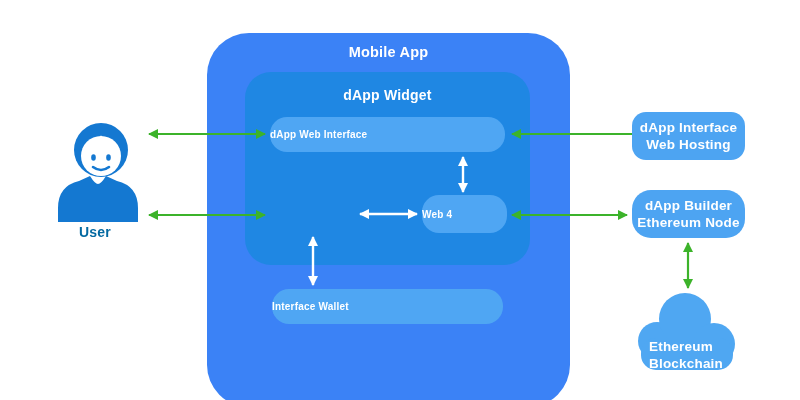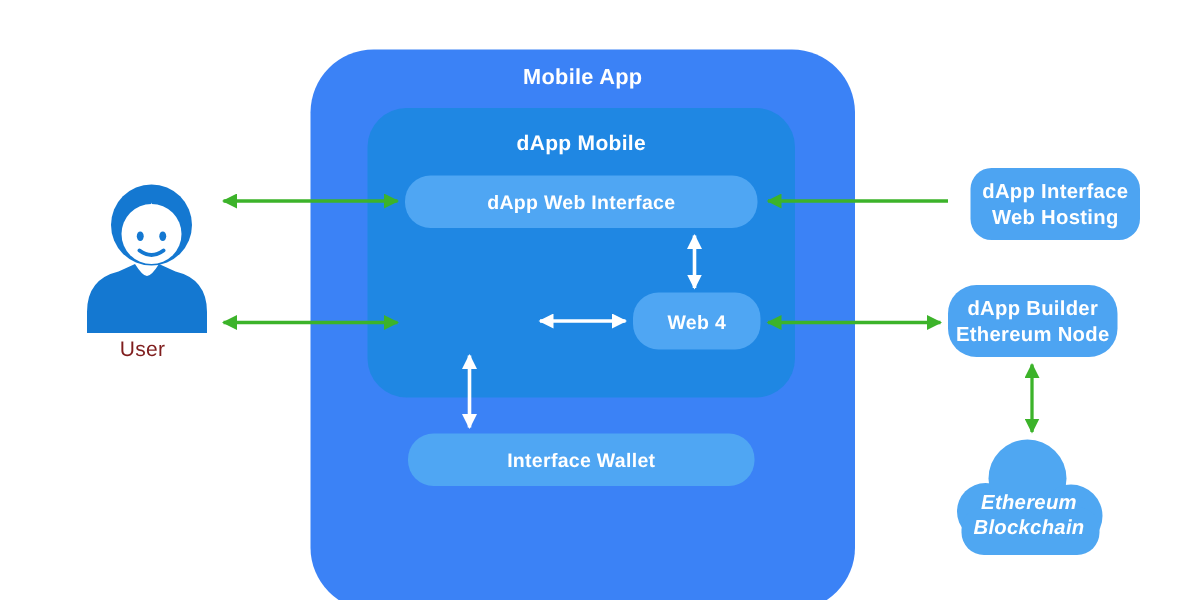--- a/index.html
+++ b/index.html
@@ -21,64 +21,64 @@
   .dapp-widget{
     position:absolute;left:38px;top:39px;width:285px;height:193px;
     background:#1F87E3;border-radius:26px;
   }
   .dapp-widget-title{
     position:absolute;left:0;top:15px;width:100%;text-align:center;
     color:#fff;font-size:14px;font-weight:600;letter-spacing:.2px;
   }
   
   .node-box{
-    position:absolute;display:flex;align-items:center;justify-content:center;
+    position:absolute;display:flex;align-items:center;
     background:#4FA6F3;border-radius:17px;color:#fff;
-    font-size:13px;font-weight:600;letter-spacing:.2px;text-align:center;
+    font-size:10px;font-weight:600;letter-spacing:.2px;text-align:center;
   }
   .box-web-interface{left:25px;top:45px;width:235px;height:35px;}
   .box-wallet-ui{left:27px;top:123px;width:83px;height:38px;}
   .box-web3{left:177px;top:123px;width:85px;height:38px;}
   .box-eth-wallet{left:65px;top:256px;width:231px;height:35px;}
   
   .side-box{
     position:absolute;display:flex;align-items:center;justify-content:center;
     background:#4DA4F2;border-radius:14px;color:#fff;
     font-size:13.5px;font-weight:600;line-height:17px;text-align:center;
     white-space:pre-line;letter-spacing:.2px;
   }
-  .box-hosting{left:632px;top:112px;width:113px;height:48px;margin-left:15px;}
+  .box-hosting{left:632px;top:112px;width:113px;height:48px;}
   .box-node{left:632px;top:190px;width:113px;height:48px;border-radius:19px;}
   
   .cloud-wrap{left:635px;top:291px;width:102px;height:81px;}
   .cloud-label{
-    position:absolute;left:0;top:4px;width:100%;height:100%;
+    position:absolute;left:0;top:16px;width:100%;height:100%;
     display:flex;align-items:center;justify-content:center;
     padding-top:14px;box-sizing:border-box;
     color:#fff;font-size:13.5px;font-weight:600;line-height:17px;
-    text-align:center;white-space:pre-line;letter-spacing:.2px;font-style:italic;
+    text-align:left;white-space:pre-line;letter-spacing:.2px;
   }
   
   .user-wrap{left:54px;top:120px;width:88px;height:102px;}
   .user-label{
     left:49px;top:224px;width:92px;text-align:center;
-    color:#7f1d1d;font-size:14px;font-weight:400;letter-spacing:.2px;
+    color:#0369a1;font-size:14px;font-weight:700;letter-spacing:.2px;
   }
   .arrow-layer{left:0;top:0;width:800px;height:400px;pointer-events:none;}
 </style>
 </head>
 <body>
 
 <div class="stage">
 
   <div class="abs mobile-app">
     <div class="mobile-app-title">Mobile App</div>
 
     <div class="dapp-widget">
-      <div class="dapp-widget-title">dApp Mobile</div>
+      <div class="dapp-widget-title">dApp Widget</div>
 
       <div class="node-box box-web-interface">
         <span>dApp Web Interface</span>
       </div>
 
 
       <div class="node-box box-web3">
         <span>Web 4</span>
       </div>
     </div>

